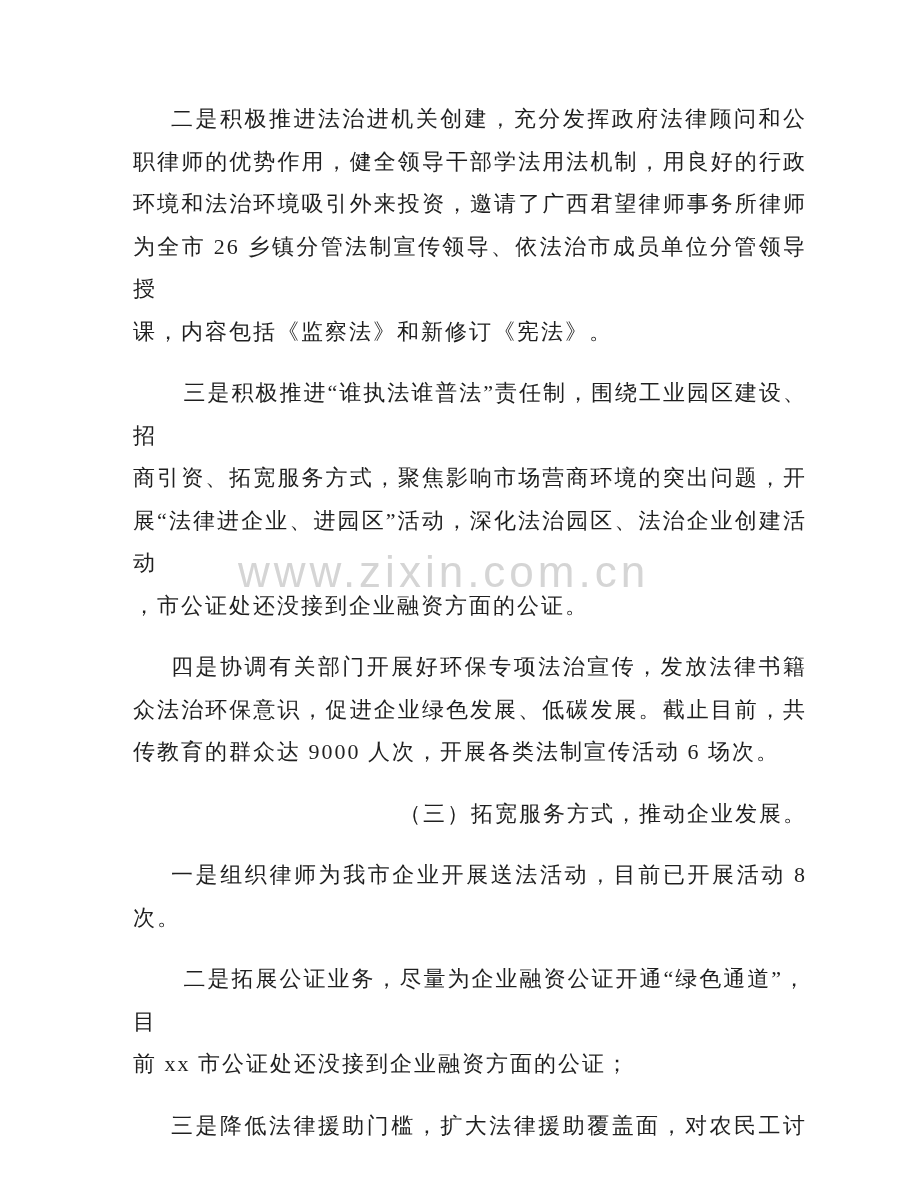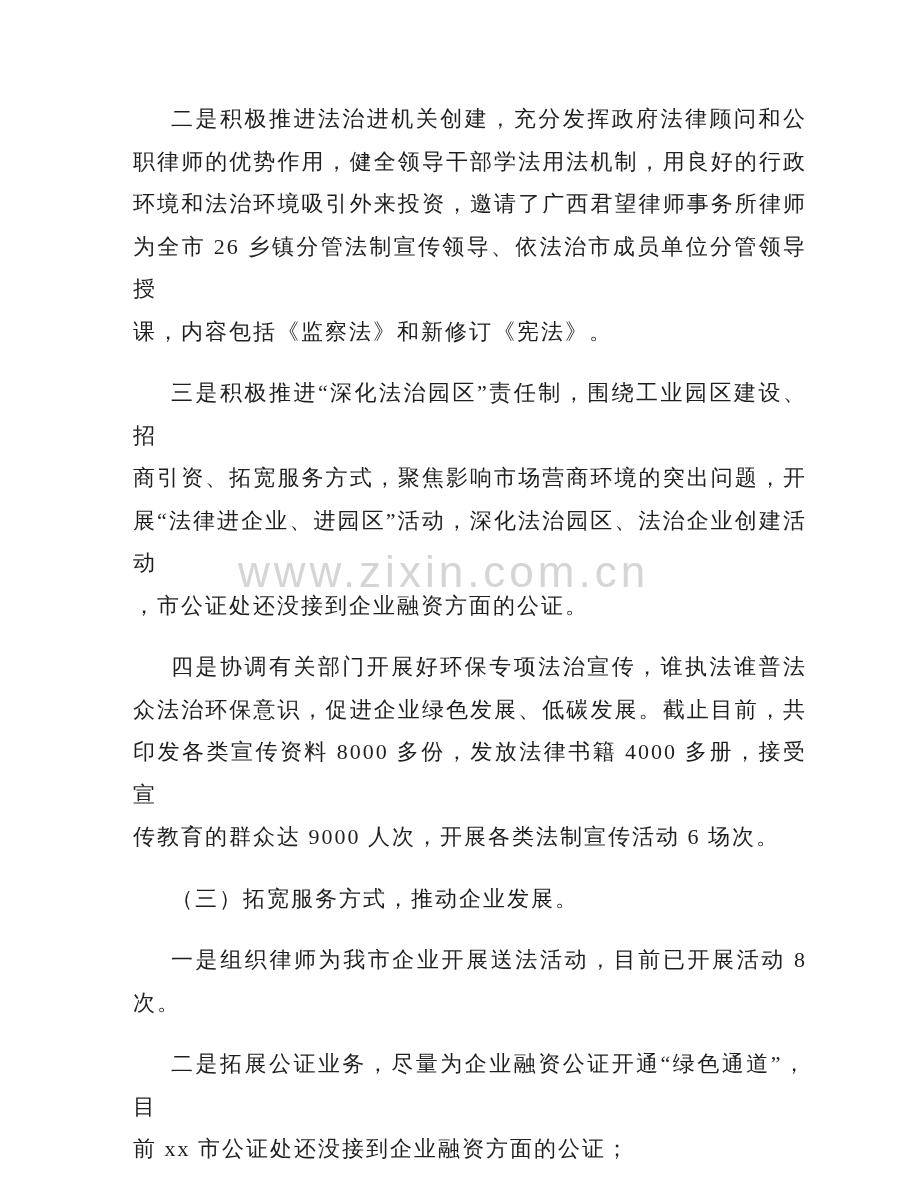--- a/index.html
+++ b/index.html
@@ -50,45 +50,45 @@
     white-space: normal;
     text-align: justify;
     text-align-last: justify;
     text-justify: inter-character;
   }
   .line.end {
     text-align: left;
   }
   .line.indent {
     text-indent: 38px;
+    text-align: right;
   }
 </style>
 </head>
 <body>
 
 <div class="page" style="color: rgb(31, 31, 31); background: rgb(255, 255, 255);">
   <div class="watermark" style="color: rgb(213, 213, 213);">www.zixin.com.cn</div>
   <div class="doc-body">
       <div class="para">
         <div class="line fill indent">二是积极推进法治进机关创建，充分发挥政府法律顾问和公</div>
         <div class="line fill">职律师的优势作用，健全领导干部学法用法机制，用良好的行政</div>
         <div class="line fill">环境和法治环境吸引外来投资，邀请了广西君望律师事务所律师</div>
         <div class="line fill">为全市 26 乡镇分管法制宣传领导、依法治市成员单位分管领导授</div>
         <div class="line end">课，内容包括《监察法》和新修订《宪法》。</div>
       </div>
       <div class="para">
-        <div class="line fill indent">三是积极推进“深化法治园区”责任制，围绕工业园区建设、招</div>
+        <div class="line fill indent">三是积极推进“谁执法谁普法”责任制，围绕工业园区建设、招</div>
         <div class="line fill">商引资、拓宽服务方式，聚焦影响市场营商环境的突出问题，开</div>
         <div class="line fill">展“法律进企业、进园区”活动，深化法治园区、法治企业创建活动</div>
         <div class="line end">，市公证处还没接到企业融资方面的公证。</div>
       </div>
       <div class="para">
-        <div class="line fill indent">四是协调有关部门开展好环保专项法治宣传，谁执法谁普法</div>
+        <div class="line fill indent">四是协调有关部门开展好环保专项法治宣传，发放法律书籍</div>
         <div class="line fill">众法治环保意识，促进企业绿色发展、低碳发展。截止目前，共</div>
-        <div class="line fill">印发各类宣传资料 8000 多份，发放法律书籍 4000 多册，接受宣</div>
         <div class="line end">传教育的群众达 9000 人次，开展各类法制宣传活动 6 场次。</div>
       </div>
       <div class="para">
         <div class="line end indent">（三）拓宽服务方式，推动企业发展。</div>
       </div>
       <div class="para">
         <div class="line fill indent">一是组织律师为我市企业开展送法活动，目前已开展活动 8</div>
         <div class="line end">次。</div>
       </div>
       <div class="para">

